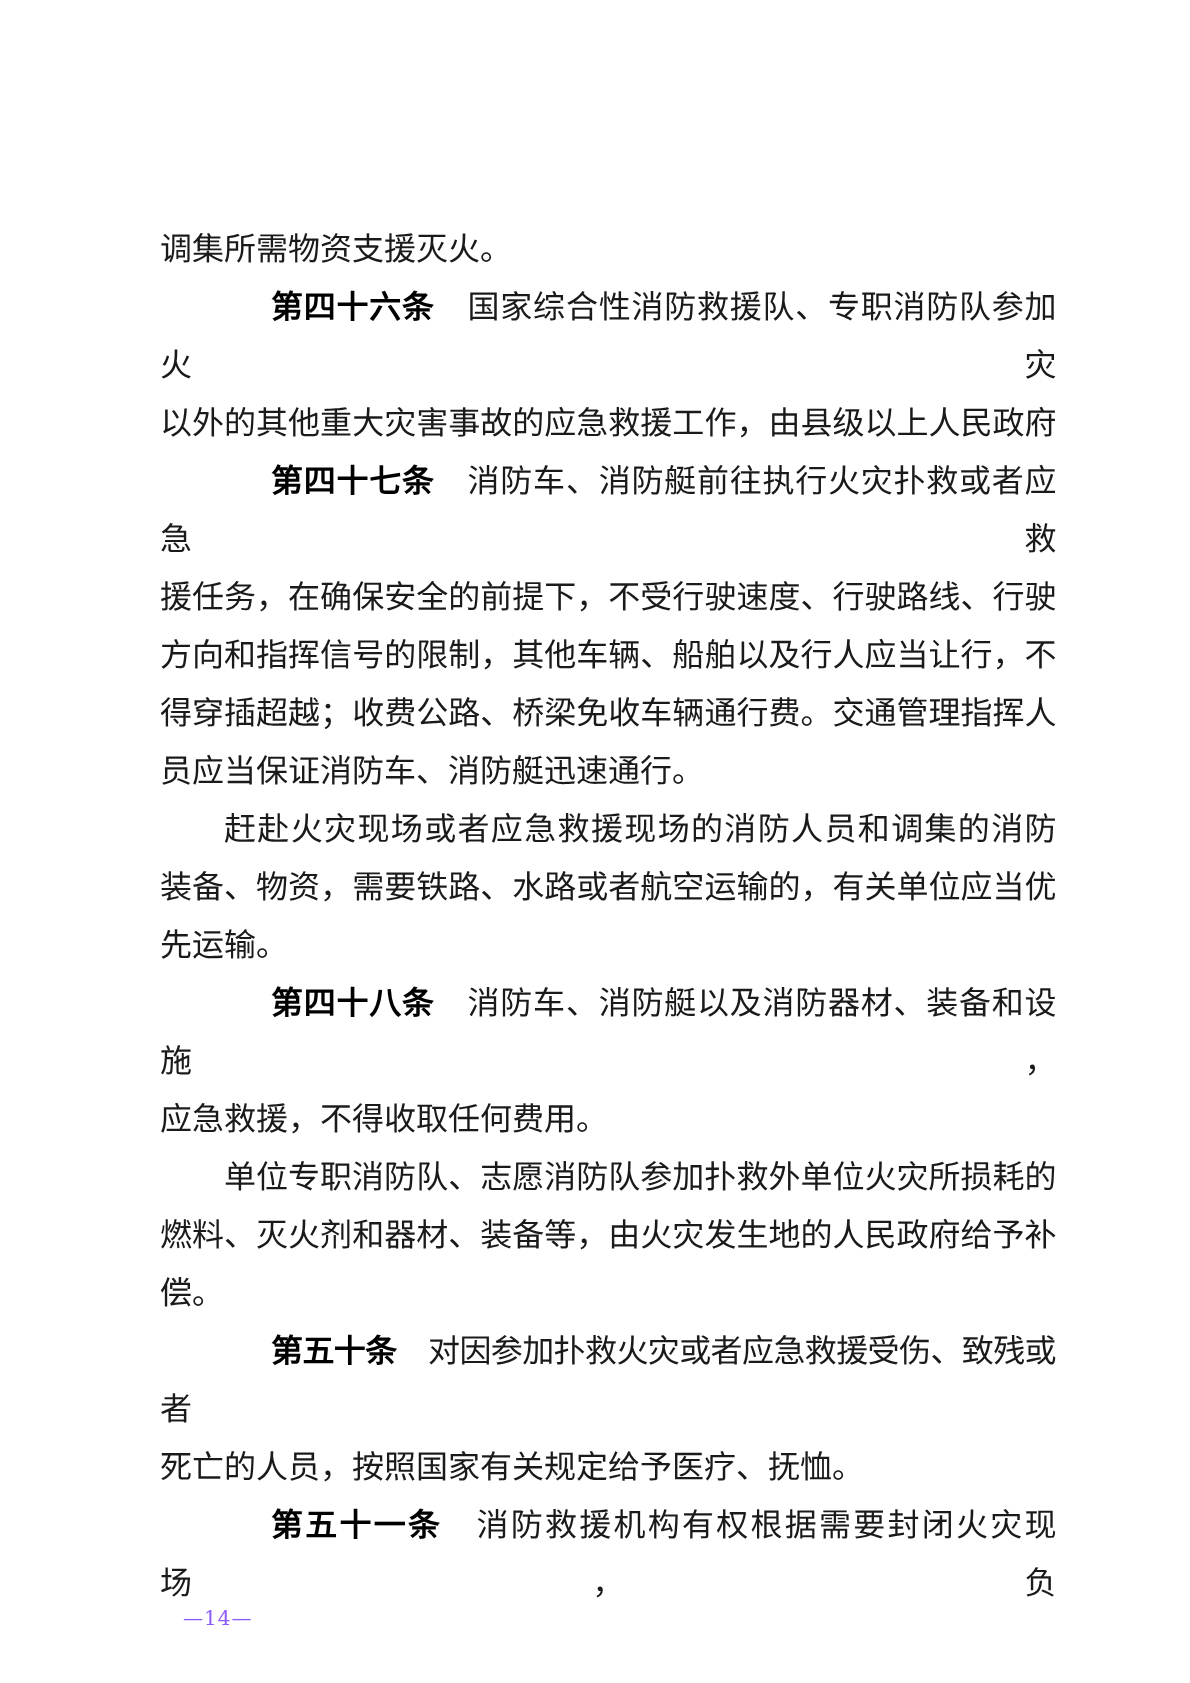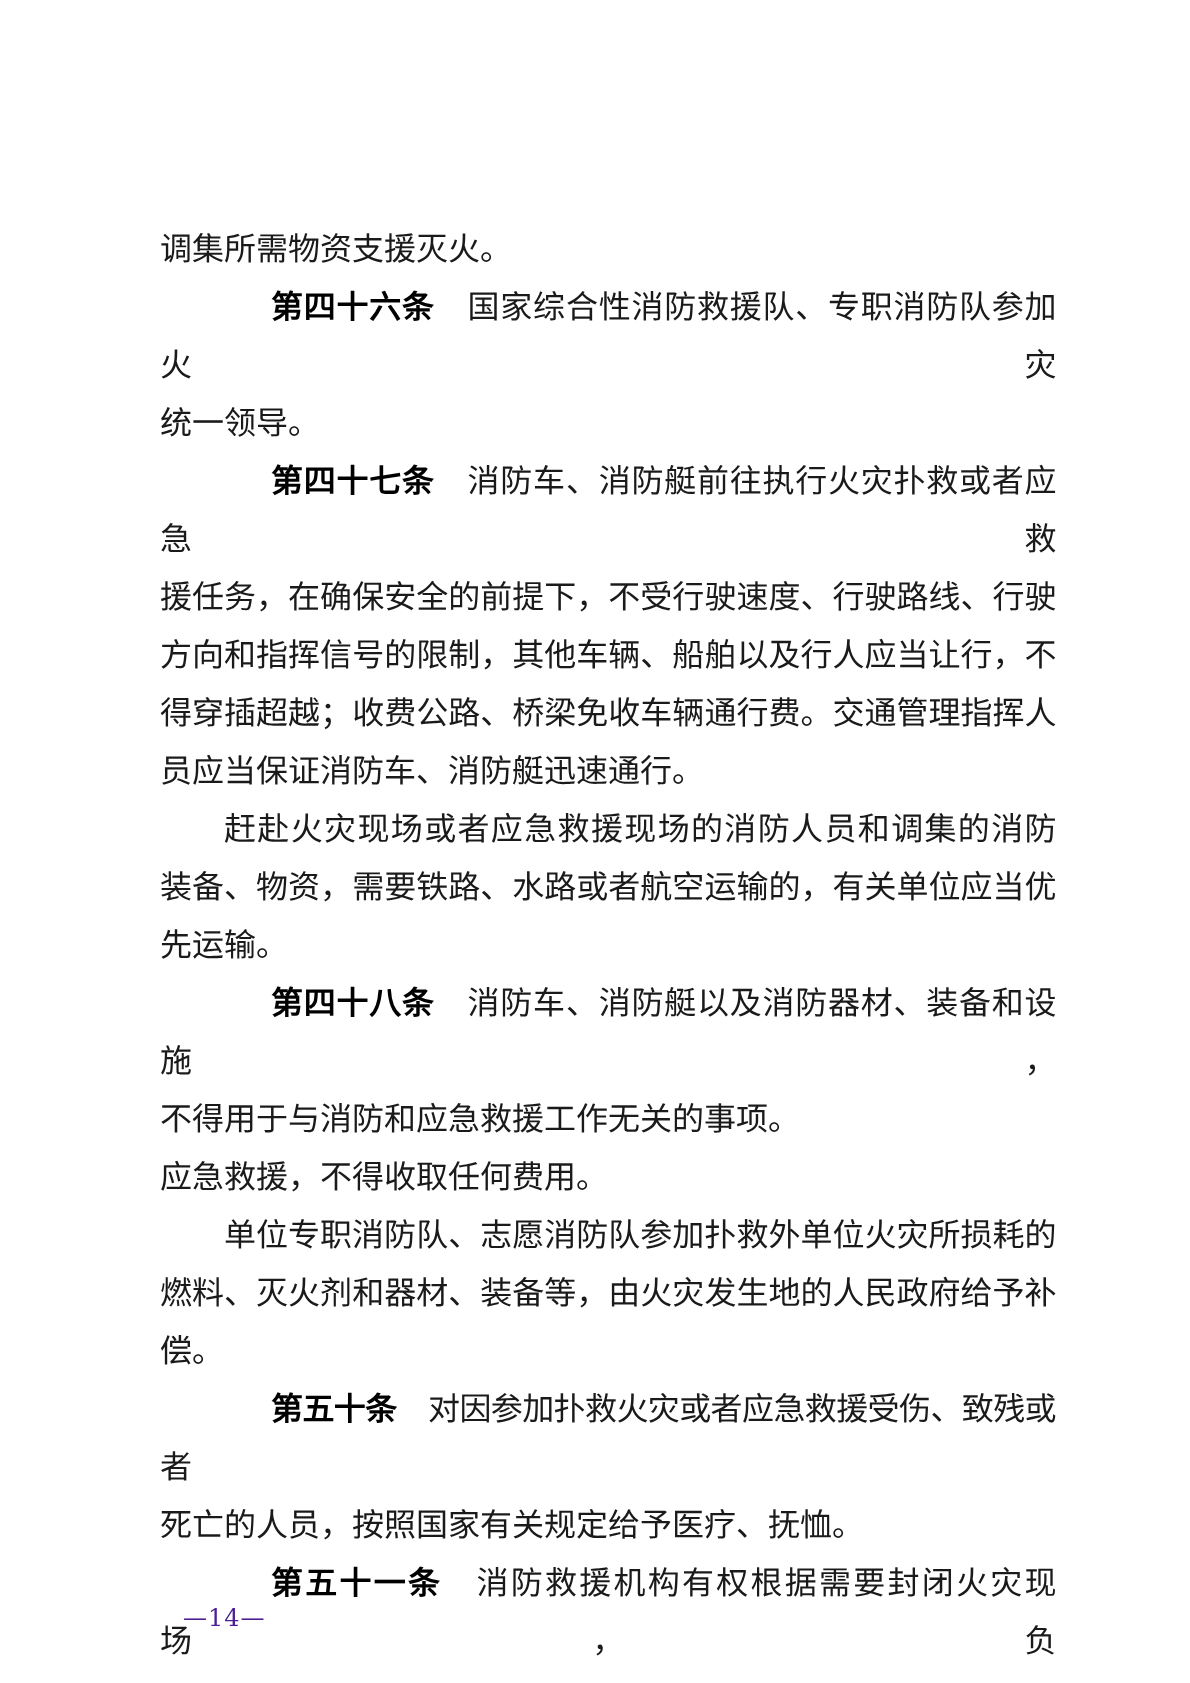--- a/index.html
+++ b/index.html
@@ -42,44 +42,43 @@
   .art {
     font-weight: 700;
     color: #000000;
     font-family: "DejaVu Sans", sans-serif;
     margin-left: 47px;
   }
   .footer {
     position: absolute;
     left: 183px;
     top: 1598px;
-    font-size: 24px;
+    font-size: 20px;
     line-height: 40px;
-    color: #4c1d95;
+    color: #8b5cf6;
     letter-spacing: 1px;
     font-family: "DejaVu Serif", serif;
   }
 </style>
 </head>
 <body>
 
 <div class="doc">
   <div class="line"><span>调集所需物资支援灭火。</span></div>
   <div class="line indent just"><span class="art">第四十六条</span><span>　国家综合性消防救援队、专职消防队参加火灾</span></div>
-  <div class="line"><span>统一领导。</span></div>
+  <div class="line just"><span>以外的其他重大灾害事故的应急救援工作，由县级以上人民政府</span></div>
   <div class="line indent just"><span class="art">第四十七条</span><span>　消防车、消防艇前往执行火灾扑救或者应急救</span></div>
   <div class="line just"><span>援任务，在确保安全的前提下，不受行驶速度、行驶路线、行驶</span></div>
   <div class="line just"><span>方向和指挥信号的限制，其他车辆、船舶以及行人应当让行，不</span></div>
   <div class="line just"><span>得穿插超越；收费公路、桥梁免收车辆通行费。交通管理指挥人</span></div>
   <div class="line"><span>员应当保证消防车、消防艇迅速通行。</span></div>
   <div class="line indent just"><span>赶赴火灾现场或者应急救援现场的消防人员和调集的消防</span></div>
   <div class="line just"><span>装备、物资，需要铁路、水路或者航空运输的，有关单位应当优</span></div>
   <div class="line"><span>先运输。</span></div>
   <div class="line indent just"><span class="art">第四十八条</span><span>　消防车、消防艇以及消防器材、装备和设施，</span></div>
-  <div class="line"><span>不得用于与消防和应急救援工作无关的事项。</span></div>
   <div class="line"><span>应急救援，不得收取任何费用。</span></div>
   <div class="line indent just"><span>单位专职消防队、志愿消防队参加扑救外单位火灾所损耗的</span></div>
   <div class="line just"><span>燃料、灭火剂和器材、装备等，由火灾发生地的人民政府给予补</span></div>
   <div class="line"><span>偿。</span></div>
   <div class="line indent just"><span class="art">第五十条</span><span>　对因参加扑救火灾或者应急救援受伤、致残或者</span></div>
   <div class="line"><span>死亡的人员，按照国家有关规定给予医疗、抚恤。</span></div>
   <div class="line indent just"><span class="art">第五十一条</span><span>　消防救援机构有权根据需要封闭火灾现场，负</span></div>
 </div>
 
 <div class="footer">—14—</div>

